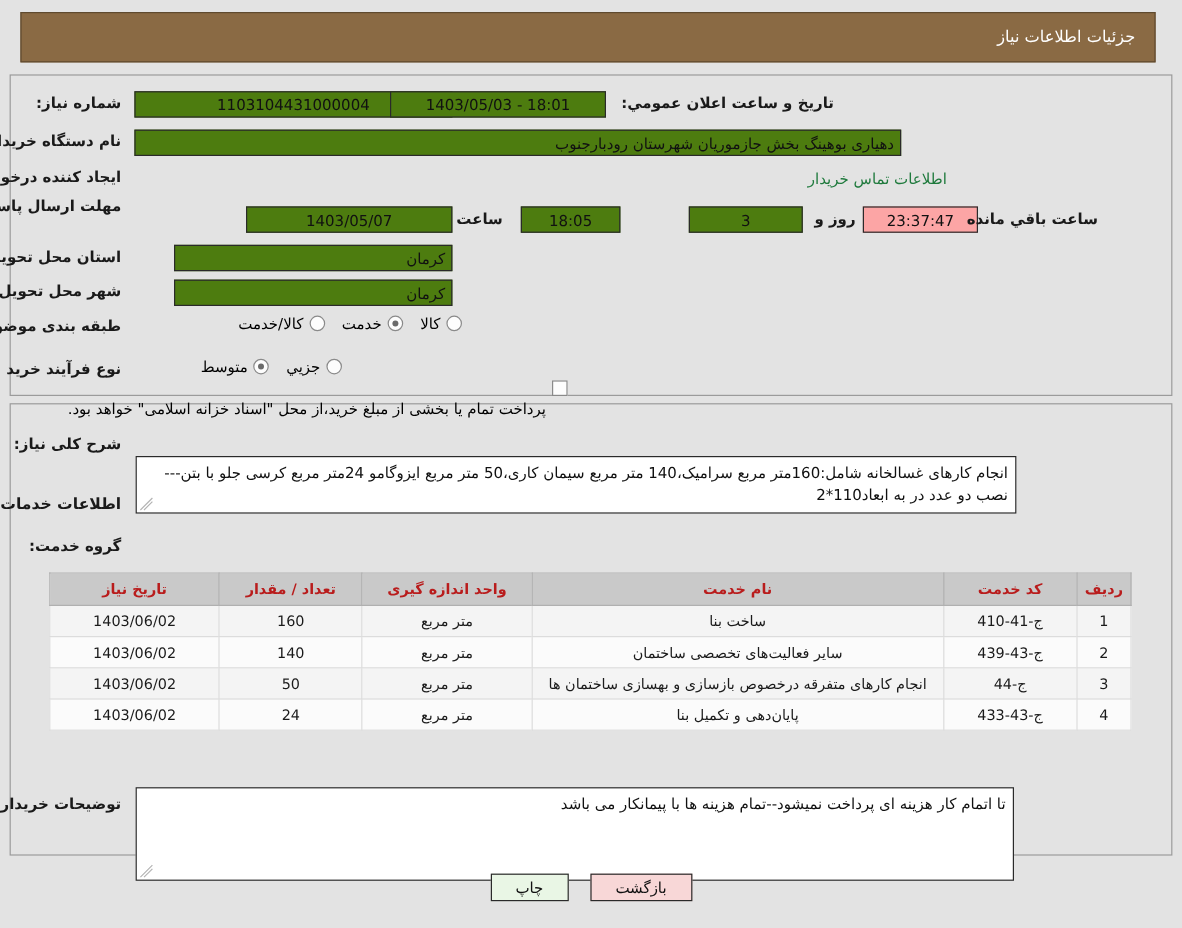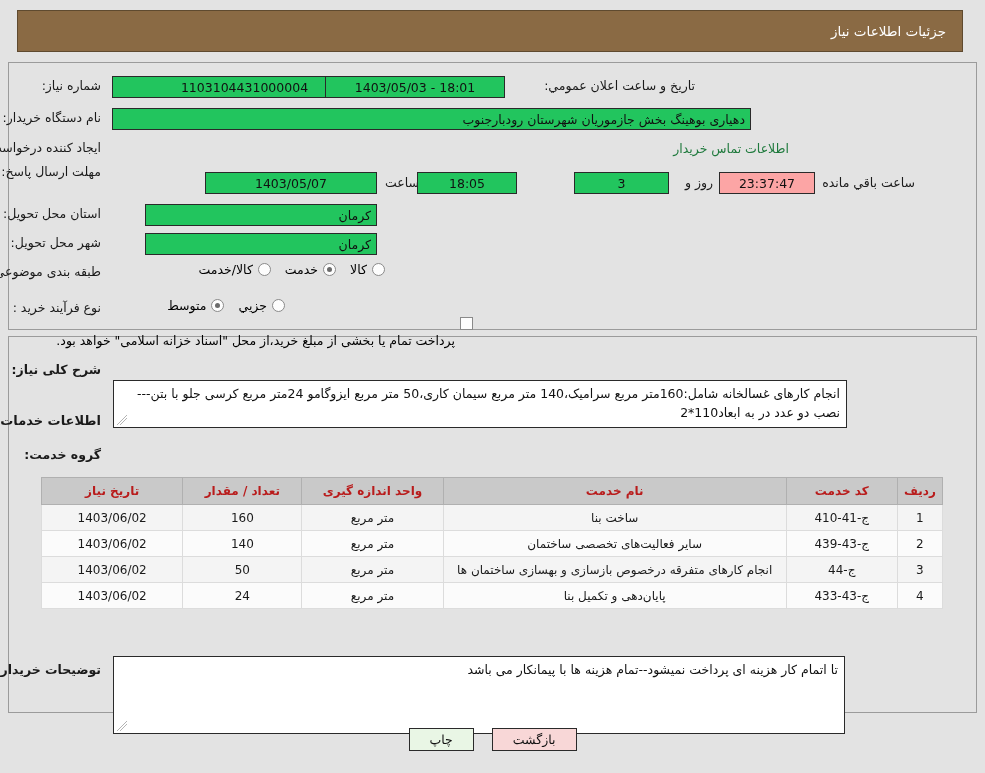--- a/index.html
+++ b/index.html
@@ -56,24 +56,25 @@
     z-index: 1;
   }
   #panel-top   { right: 8px; top: 62px;  width: 969px; height: 268px; }
   #panel-mid   { right: 8px; top: 336px; width: 969px; height: 377px; }
 
   
   .row { position: absolute; display: flex; align-items: center; }
   .lbl {
     font-size: 12.5px; color: #1a1a1a; white-space: nowrap;
     text-align: right;
+    font-weight: bold;
   }
   .lbl-bold { font-weight: bold; }
   .fld {
-    background: #22c55e;
+    background: #4d7c0f;
     border: 1px solid #2a2a2a;
     height: 22px;
     font-size: 12.5px;
     color: #111;
     display: flex; align-items: center;
     padding: 0 5px;
     white-space: nowrap; overflow: hidden;
   }
   .fld.center { justify-content: center; }
   .fld.rightal { justify-content: flex-start; }
@@ -197,21 +198,21 @@
   <div class="row" style="right:884px; top:140px; z-index:2;">
     <span class="lbl">ایجاد کننده درخواست:</span>
   </div>
   <a class="linkbtn" style="position:absolute; right:196px; top:141px; z-index:3;">اطلاعات تماس خریدار</a>
 
   <div class="row" style="right:884px; top:163px; width:108px; display:block; z-index:2;">
     <span class="lbl" style="display:block; line-height:1.5;">مهلت ارسال پاسخ: تا تاریخ:</span>
   </div>
   <div class="fld center num" style="position:absolute; right:608px; top:172px; width:172px; z-index:2;">1403/05/07</div>
   <span class="lbl" style="position:absolute; right:566px; top:175px; z-index:2;">ساعت</span>
-  <div class="fld center num" style="position:absolute; right:468px; top:172px; width:100px; z-index:2;">18:05</div>
+  <div class="fld center num" style="position:absolute; right:468px; top:172px; width:83px; z-index:2;">18:05</div>
   <div class="fld center num" style="position:absolute; right:316px; top:172px; width:95px; z-index:2;">3</div>
   <span class="lbl" style="position:absolute; right:272px; top:175px; z-index:2;">روز و</span>
   <div class="fld cream center num" style="position:absolute; right:170px; top:172px; width:96px; z-index:2;">23:37:47</div>
   <span class="lbl" style="position:absolute; right:70px; top:175px; z-index:2;">ساعت باقي مانده</span>
 
   <div class="row" style="right:884px; top:206px; z-index:2;">
     <span class="lbl">استان محل تحویل:</span>
   </div>
   <div class="fld rightal" style="position:absolute; right:608px; top:204px; width:232px; z-index:2;">کرمان</div>
 

